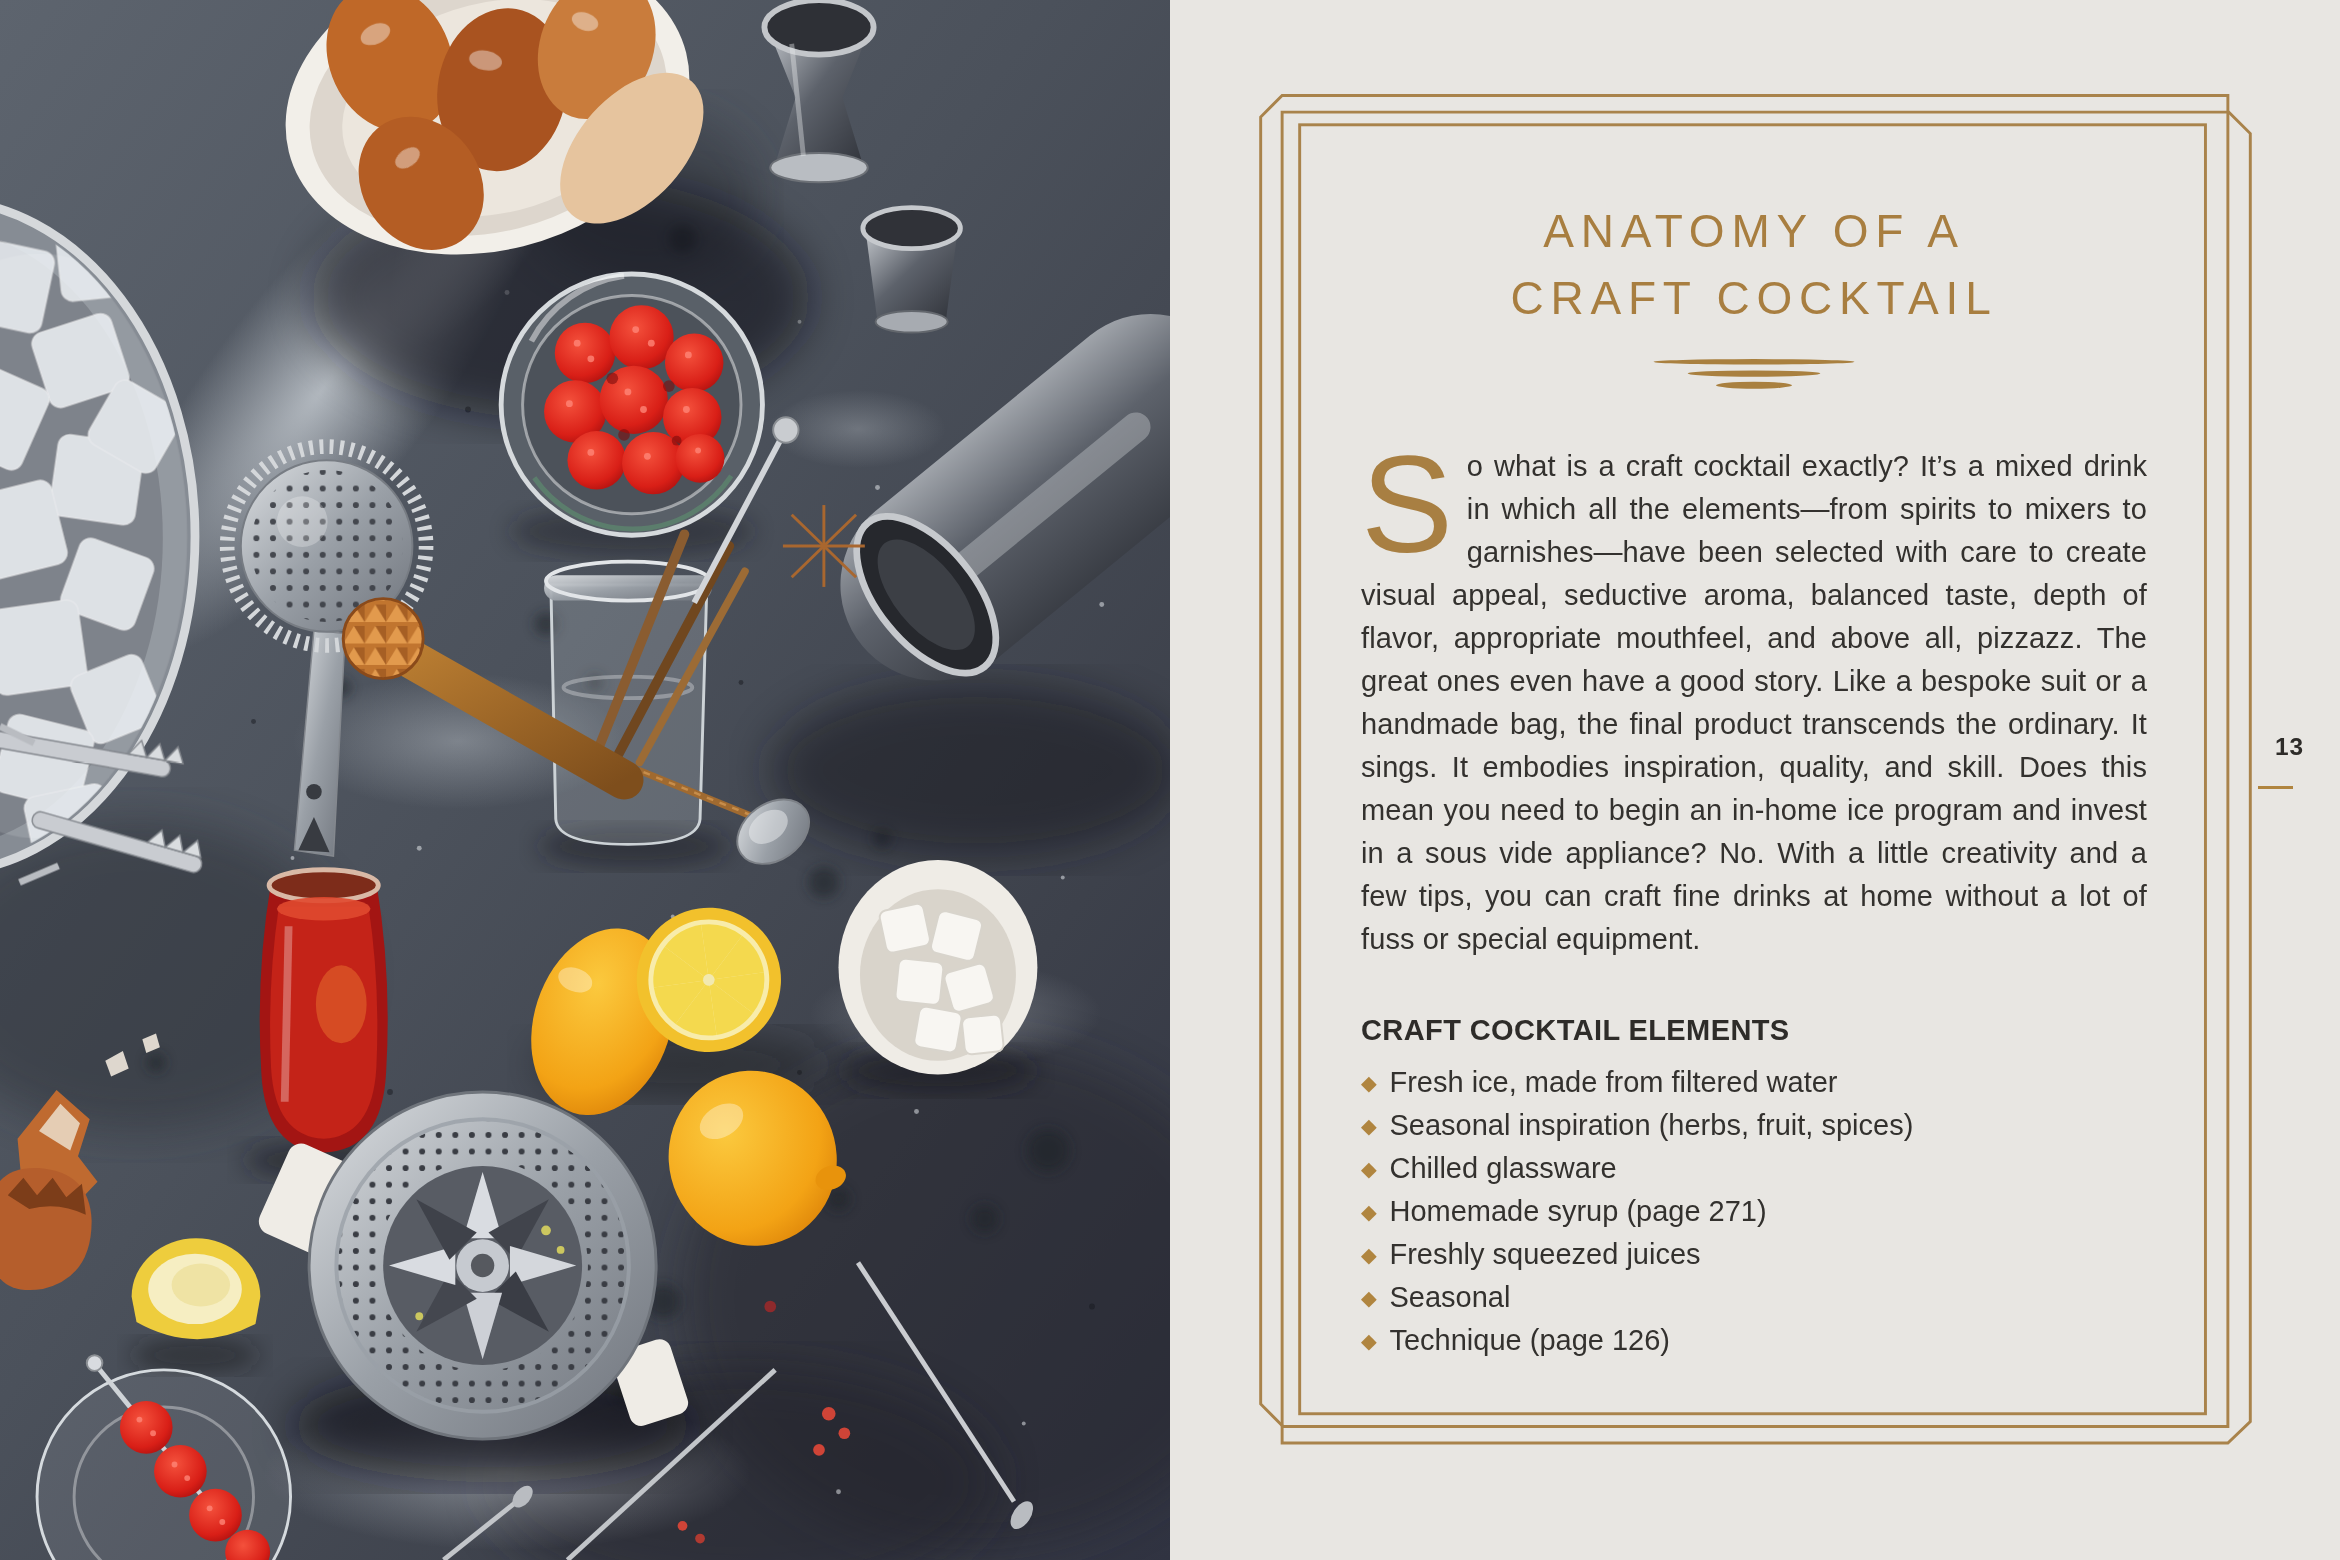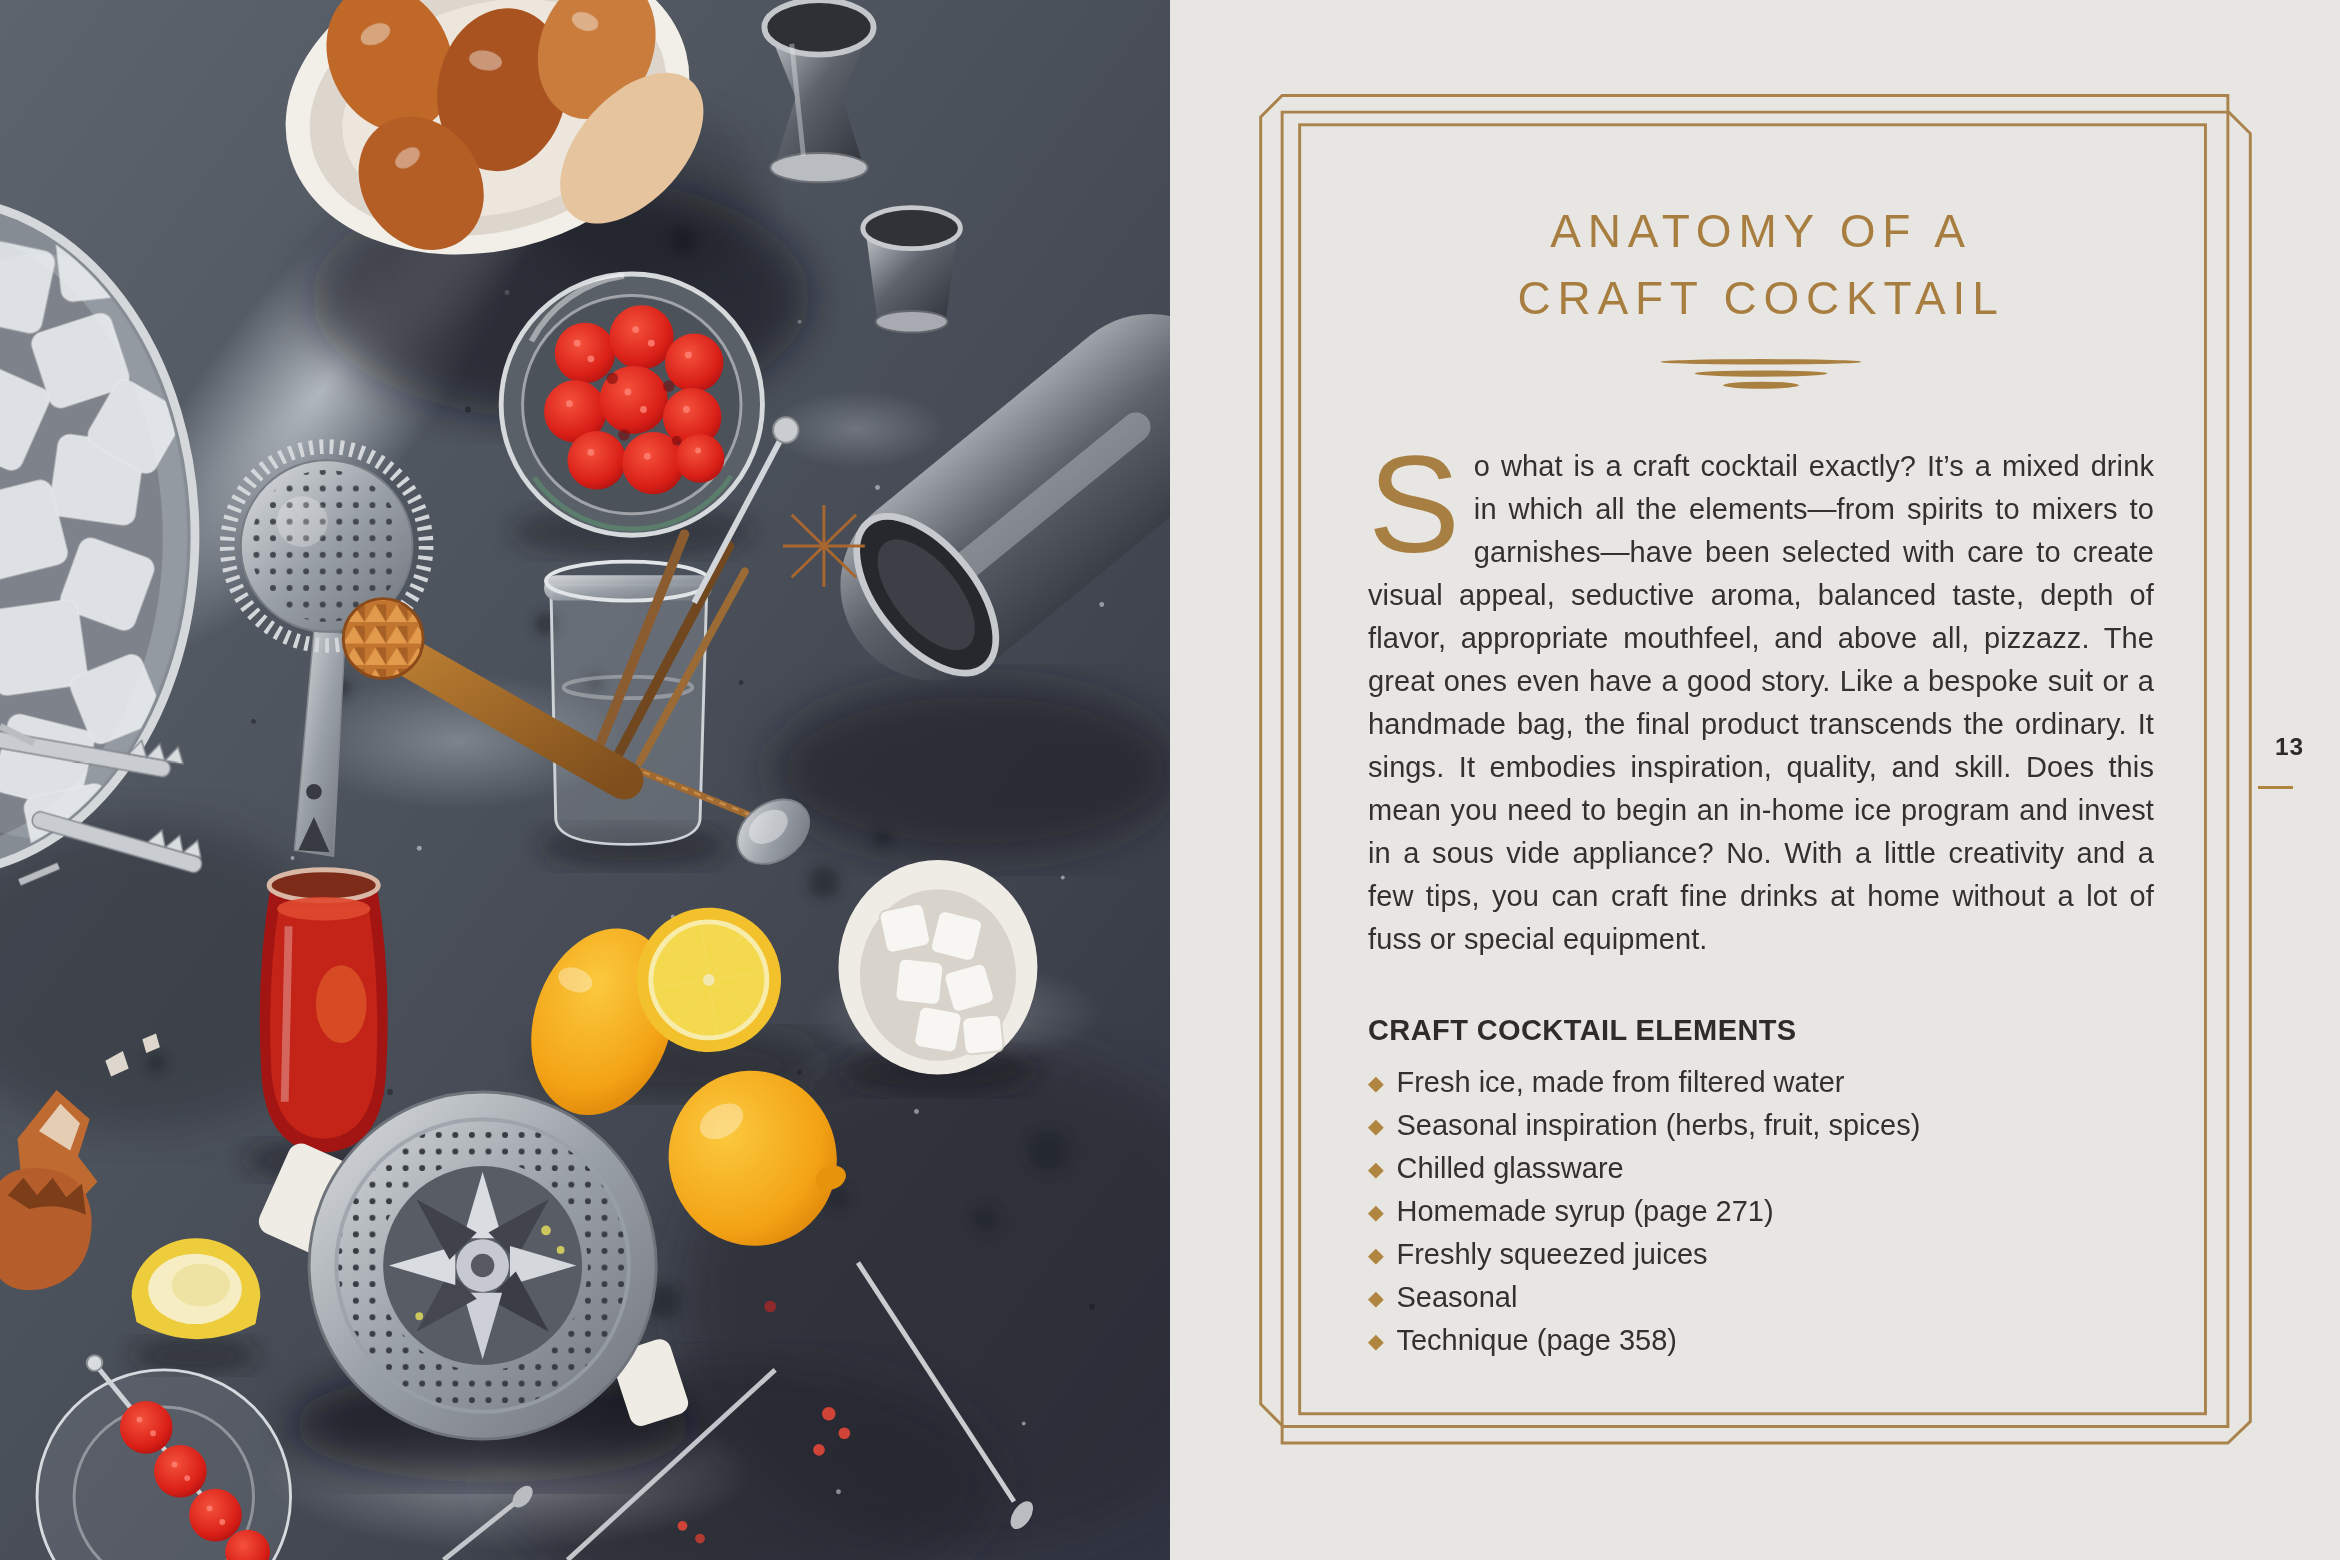--- a/index.html
+++ b/index.html
@@ -2,21 +2,21 @@
 <html><head>
 <meta charset="utf-8">
 <style>
   html,body{margin:0;padding:0;background:#222;}
   .spread{position:relative;width:2341px;height:1560px;overflow:hidden;background:#e8e6e2;
           font-family:"Liberation Sans",sans-serif;}
   .photo{position:absolute;left:0;top:0;width:1170px;height:1560px;overflow:hidden;background:#4c525b;}
   .photo svg{display:block;}
   .page{position:absolute;left:1170px;top:0;width:1170px;height:1560px;background:#e8e6e2;}
   .frame-svg{position:absolute;left:0;top:0;}
-  .content{position:absolute;left:198px;top:0;width:786px;}
+  .content{position:absolute;left:191px;top:0;width:786px;}
   .title{margin-top:198px;text-align:center;color:#a87e40;font-size:46px;line-height:67px;
          letter-spacing:6.8px;font-weight:400;}
   .ornament{margin-top:23.4px;text-align:center;}
   .bodytext{margin-top:45px;font-size:29px;line-height:43px;color:#33312e;text-align:justify;
             letter-spacing:0.1px;}
   .dropcap{float:left;font-size:138px;line-height:107px;padding:5.9px 13.7px 0 0;color:#a87f42;font-weight:400;}
   .elements-head{margin-top:53px;font-size:29px;font-weight:700;letter-spacing:0.4px;color:#2e2c29;}
   .elements-list{list-style:none;margin:13.7px 0 0 0;padding:0;}
   .elements-list li{font-size:29px;line-height:43px;color:#33312e;}
   .diamond{color:#b0853f;font-size:20.5px;margin-right:12.7px;vertical-align:2px;}
@@ -472,21 +472,21 @@
 
       <div class="elements-head">CRAFT COCKTAIL ELEMENTS</div>
 
       <ul class="elements-list">
         <li><span class="diamond">◆</span><span>Fresh ice, made from filtered water</span></li>
         <li><span class="diamond">◆</span><span>Seasonal inspiration (herbs, fruit, spices)</span></li>
         <li><span class="diamond">◆</span><span>Chilled glassware</span></li>
         <li><span class="diamond">◆</span><span>Homemade syrup (page 271)</span></li>
         <li><span class="diamond">◆</span><span>Freshly squeezed juices</span></li>
         <li><span class="diamond">◆</span><span>Seasonal</span></li>
-        <li><span class="diamond">◆</span><span>Technique (page 358)</span></li>
+        <li><span class="diamond">◆</span><span>Technique (page 126)</span></li>
       </ul>
     </div>
 
     <div class="folio">
       <div class="folio-num">13</div>
       <div class="folio-rule"></div>
     </div>
   </div>
 </div>
 

